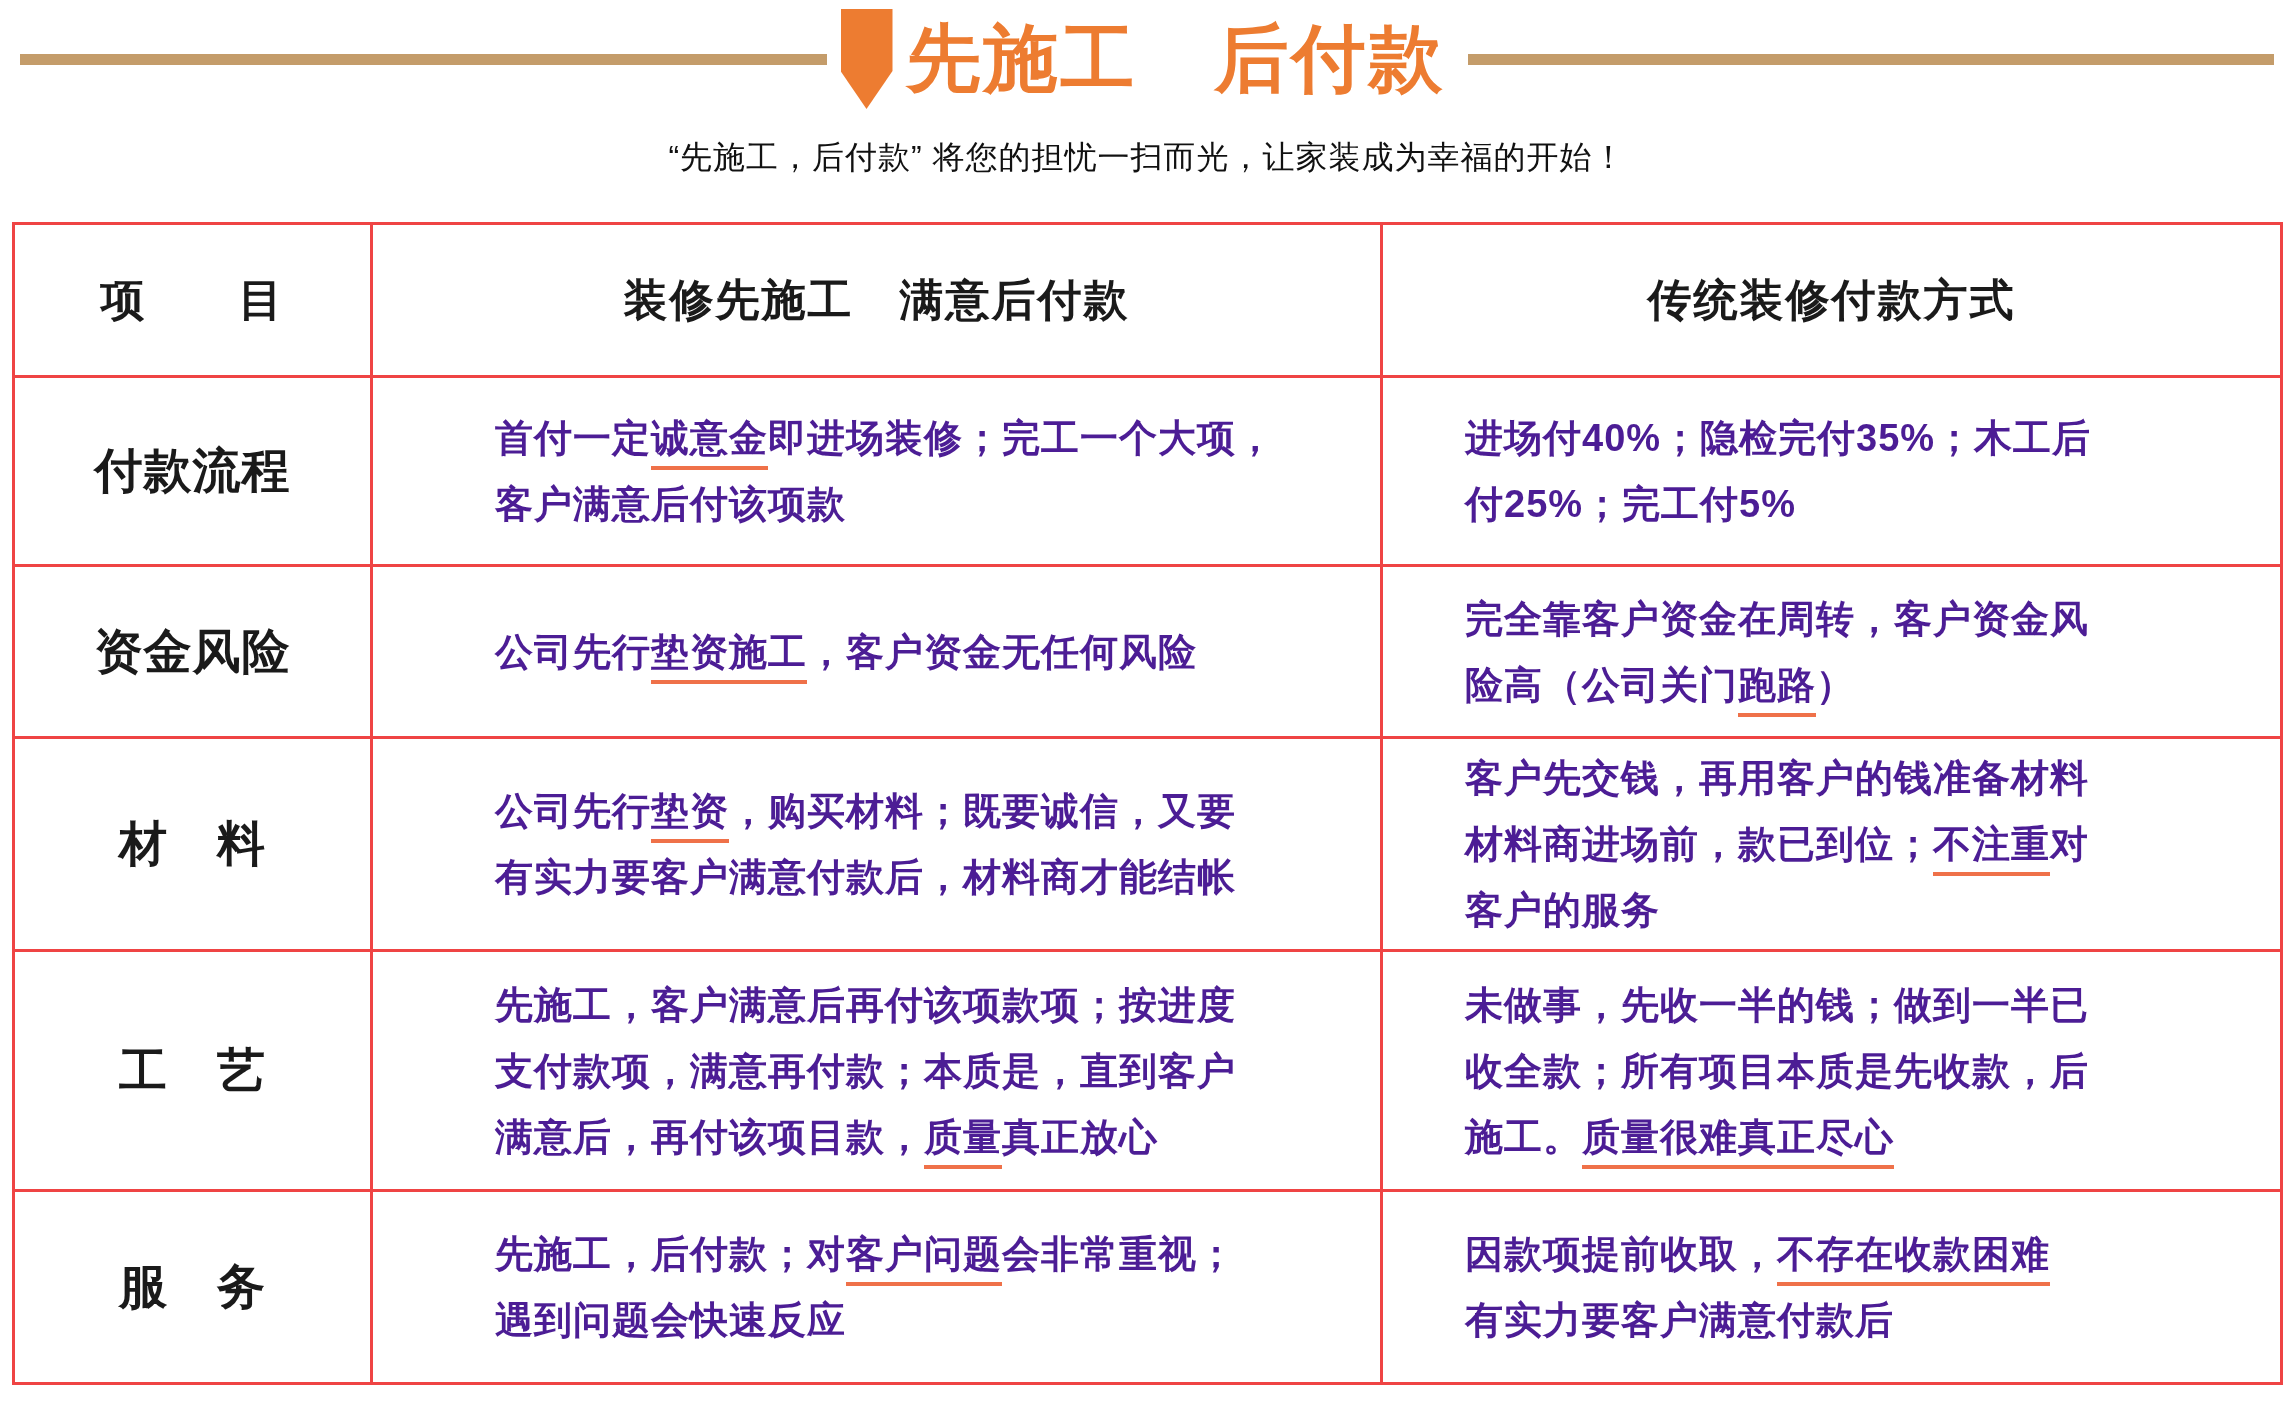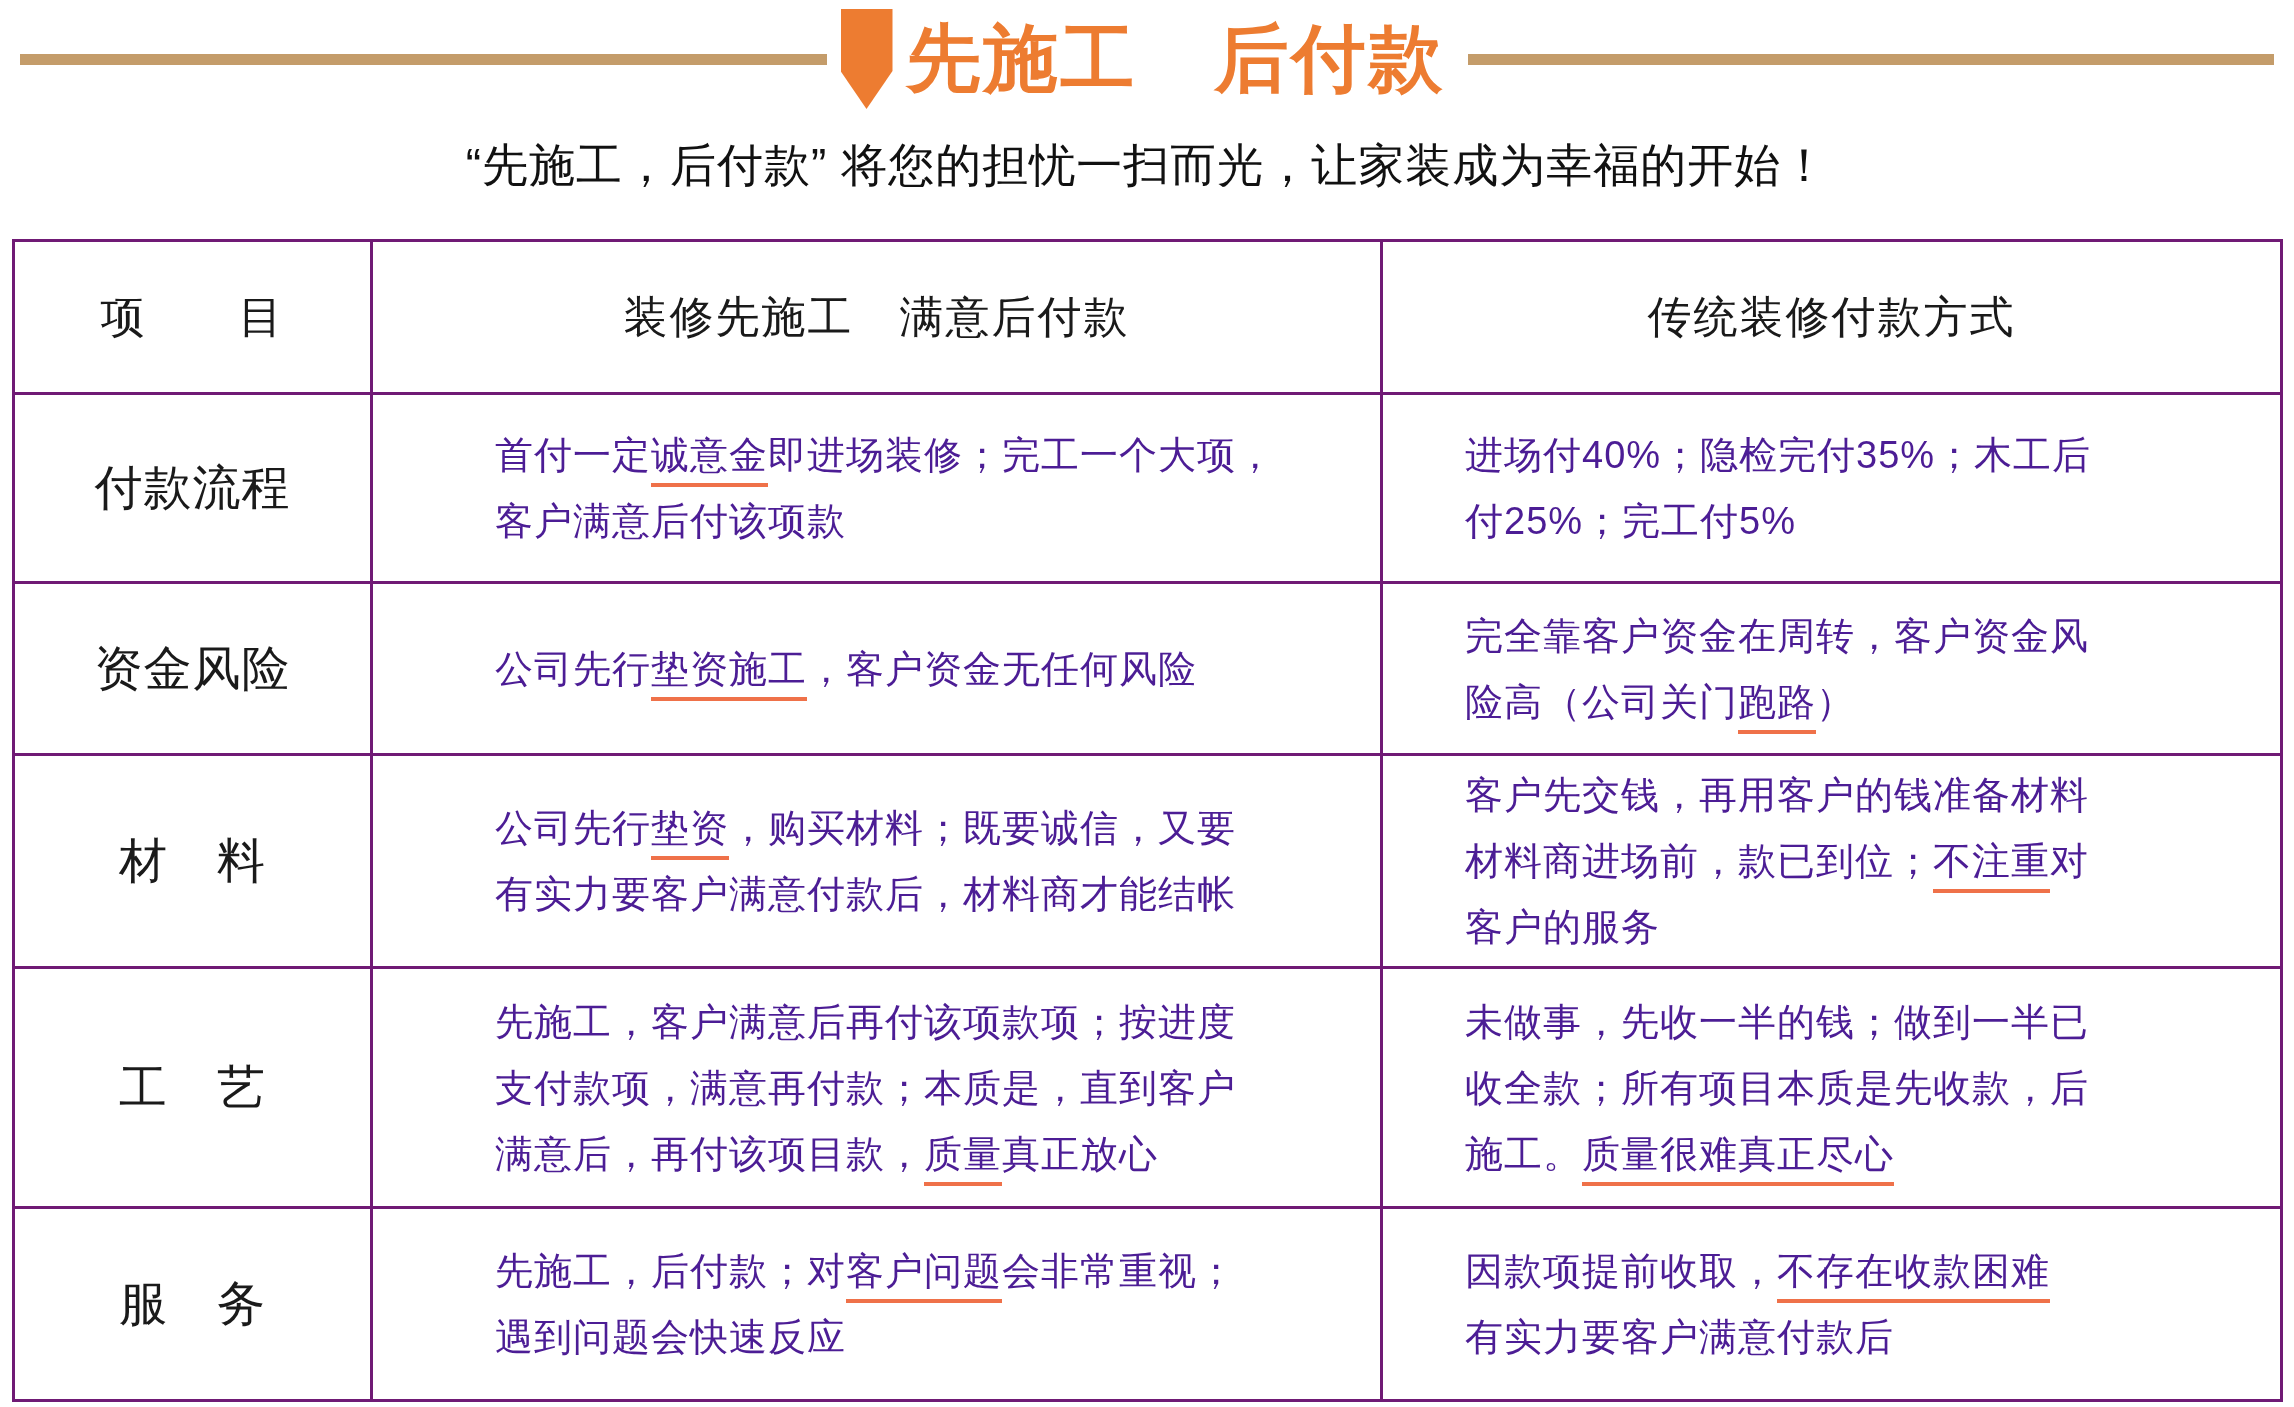--- a/index.html
+++ b/index.html
@@ -23,32 +23,32 @@
   }
   .title{
     margin:0 22px 0 4px;
     font-size:74px;line-height:1;font-weight:bold;
     color:#ed7c31;letter-spacing:3px;white-space:nowrap;
   }
 
   
   .subtitle{
     margin:20px 0 0 0;text-align:center;
-    font-size:46px;line-height:1.2;color:#111111;
+    font-size:32px;line-height:1.2;color:#111111;
     letter-spacing:1px;font-weight:500;
   }
 
   
   table.compare{
     border-collapse:collapse;table-layout:fixed;
     width:2268px;margin:46px 0 0 12px;
   }
   table.compare th,table.compare td{
-    border:3px solid #701a75;box-sizing:border-box;
-    font-weight:normal;
+    border:3px solid #ef4444;box-sizing:border-box;
+    font-weight:bold;
   }
   thead th{
     border-bottom-width:6px;
     font-size:44px;color:#1a1a1a;text-align:center;
     letter-spacing:2px;
   }
   thead tr{height:153px;}
   tbody tr:nth-child(1){height:189px;}
   tbody tr:nth-child(2){height:172px;}
   tbody tr:nth-child(3){height:200px;}

